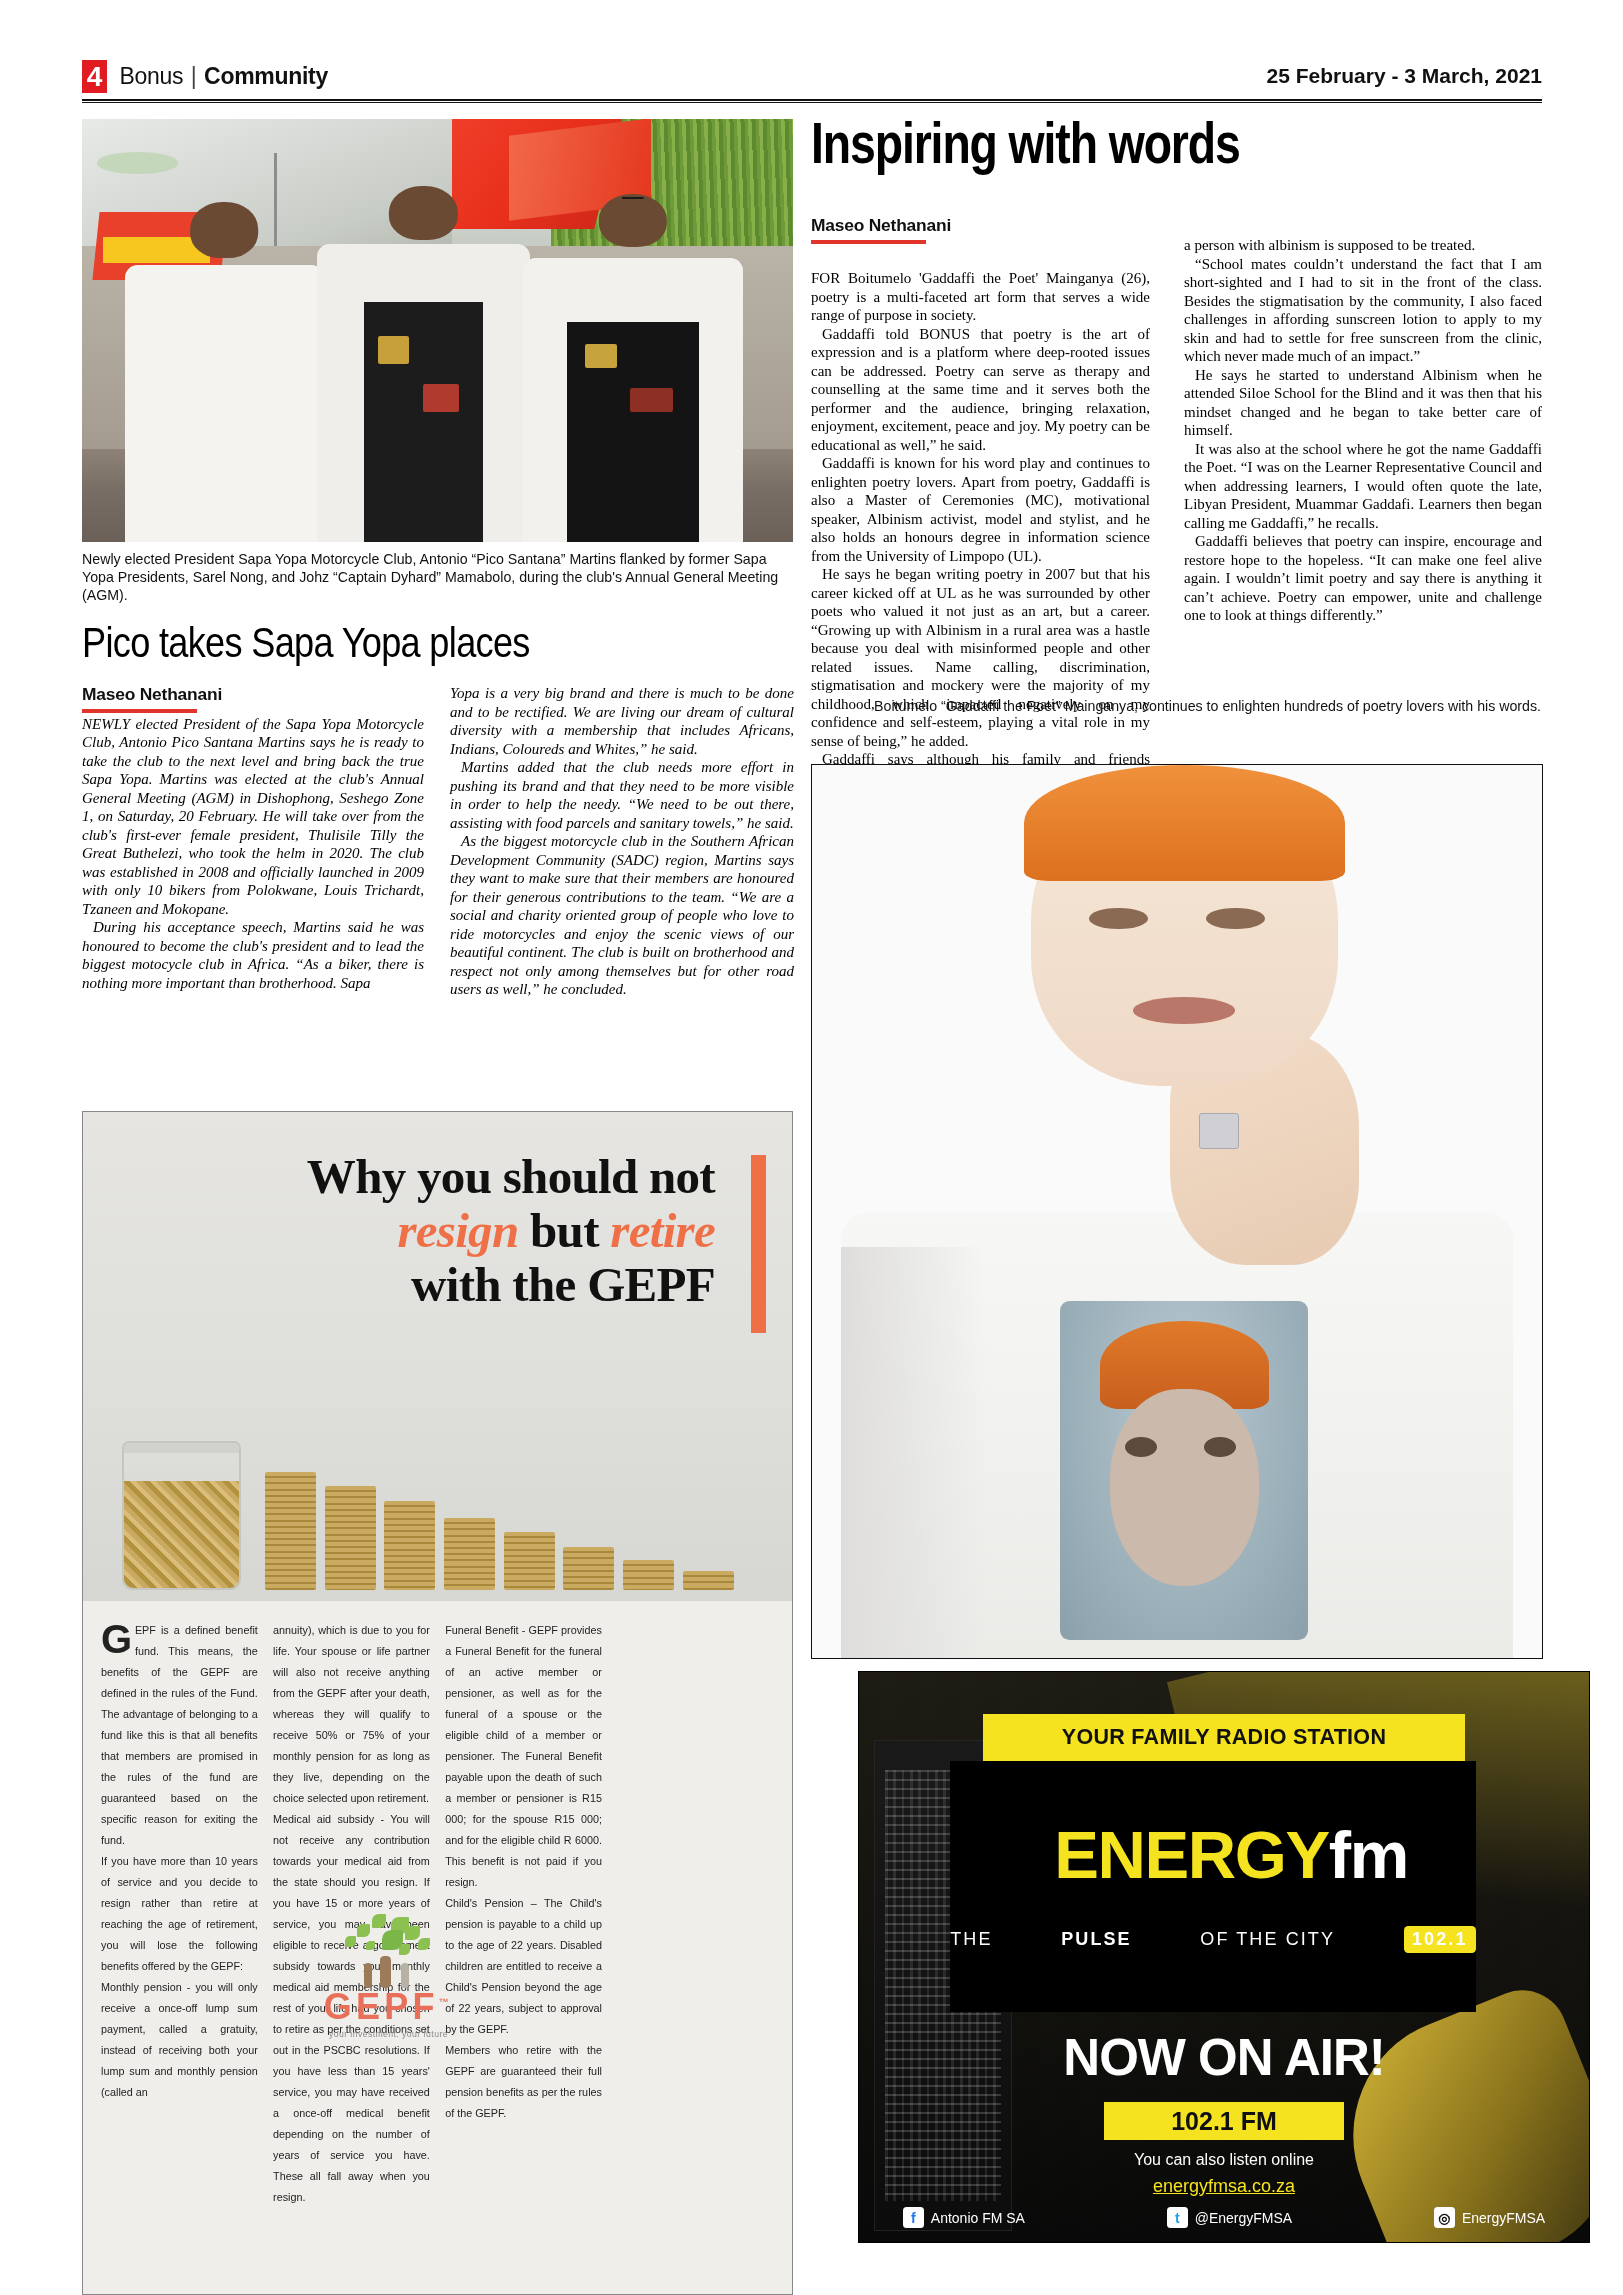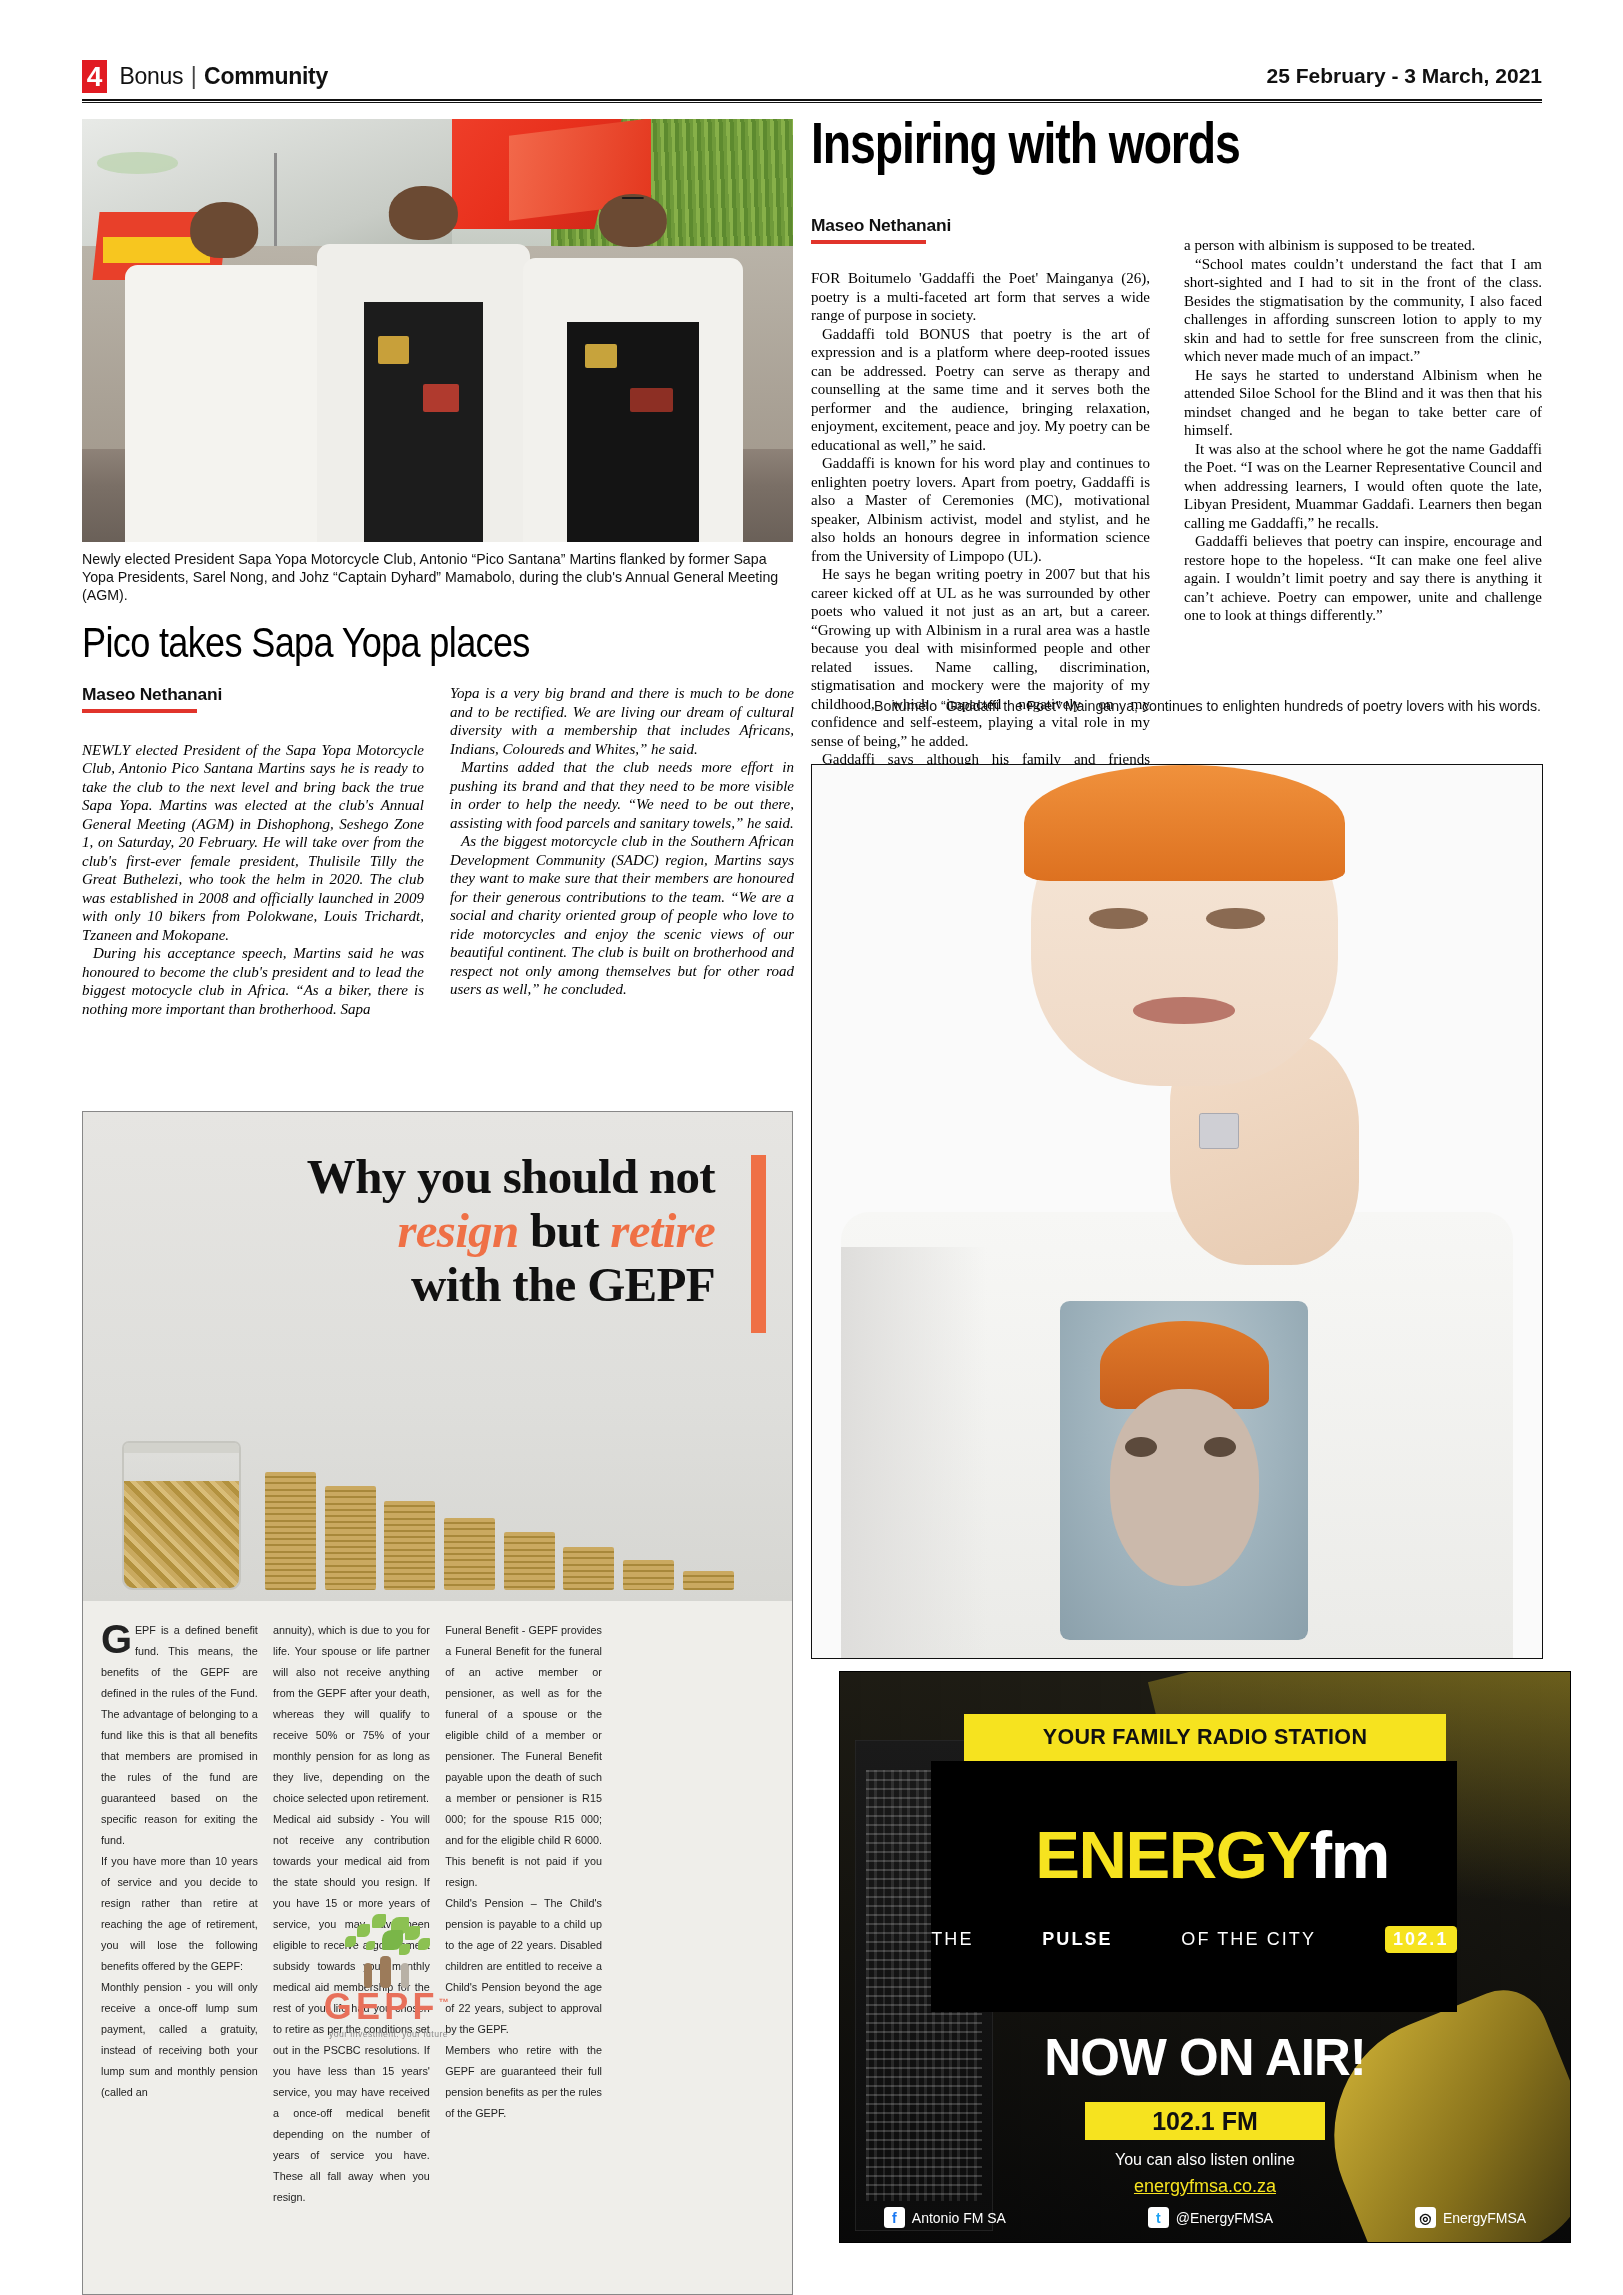--- a/index.html
+++ b/index.html
@@ -118,21 +118,21 @@
     font-family: "Liberation Serif", serif;
     font-size: 15px; line-height: 18.5px; text-align: justify; color: #000;
     hyphens: auto;
   }
   .bodytext p { text-indent: 11px; }
   .bodytext p.first { text-indent: 0; }
 
   .pico-c1 { position: absolute; left: 82px; top: 684px; width: 342px; }
   .pico-c2 { position: absolute; left: 450px; top: 684px; width: 344px; }
   .pico-c1 .bodytext, .pico-c2 .bodytext { margin-top: 0; font-style: italic; }
-  .pico-c1 .bodytext { margin-top: 28px; }
+  .pico-c1 .bodytext { margin-top: 2px; }
 
   
   .insp-head {
     position: absolute; left: 811px; top: 115px; width: 732px;
     font-family: "Liberation Sans Narrow","Liberation Sans", sans-serif;
     font-weight: bold; font-size: 58px; letter-spacing: -1.4px;
     transform: scaleX(0.80); transform-origin: left center;
     white-space: nowrap; line-height: 0.98;
   }
   .insp-byline { position: absolute; left: 811px; top: 215px; }
@@ -239,21 +239,21 @@
   .gl-tree { position:relative; width:104px; height:74px; margin:0 auto; }
   .gl-leaf { position:absolute; background:#8cc152; border-radius:46% 8% 46% 8%; }
   .gl-person { position:absolute; bottom:0; background:#9c7b5a; border-radius: 4.2px; }
   .gl-word { font-family:"Liberation Sans",sans-serif; font-weight:bold; font-size:36px;
     color:#e8705a; letter-spacing:4.2px; line-height:1; margin-top:1.4px; }
   .gl-tm { font-size:10.4px; vertical-align:super; }
   .gl-tag { font-family:"Liberation Sans",sans-serif; font-size:8.7px; color:#8a8a8a; letter-spacing:0.4px; margin-top:3.5px; }
 
   
   .efm {
-    position:absolute; left: 839px; top: 1671px; width: 732px; height: 572px;
+    position:absolute; left: 858px; top: 1671px; width: 732px; height: 572px;
     background:#737373; overflow:hidden; border:0.7px solid #000;
   }
   .efm-city { position:absolute; inset:0;
     background:
       linear-gradient(180deg, rgba(30,28,20,.9), rgba(8,8,8,.95)),
       repeating-linear-gradient(90deg,#151510 0 21px,#1d1d16 21px 40px); }
   .efm-beam { position:absolute; right:-5%; top:-8%; width:58%; height:60%;
     background: linear-gradient(200deg, rgba(226,196,40,.55), rgba(226,196,40,0) 70%);
     transform: rotate(-14deg); }
   .efm-tower { position:absolute; left:2%; top:12%; width:19%; height:86%;

